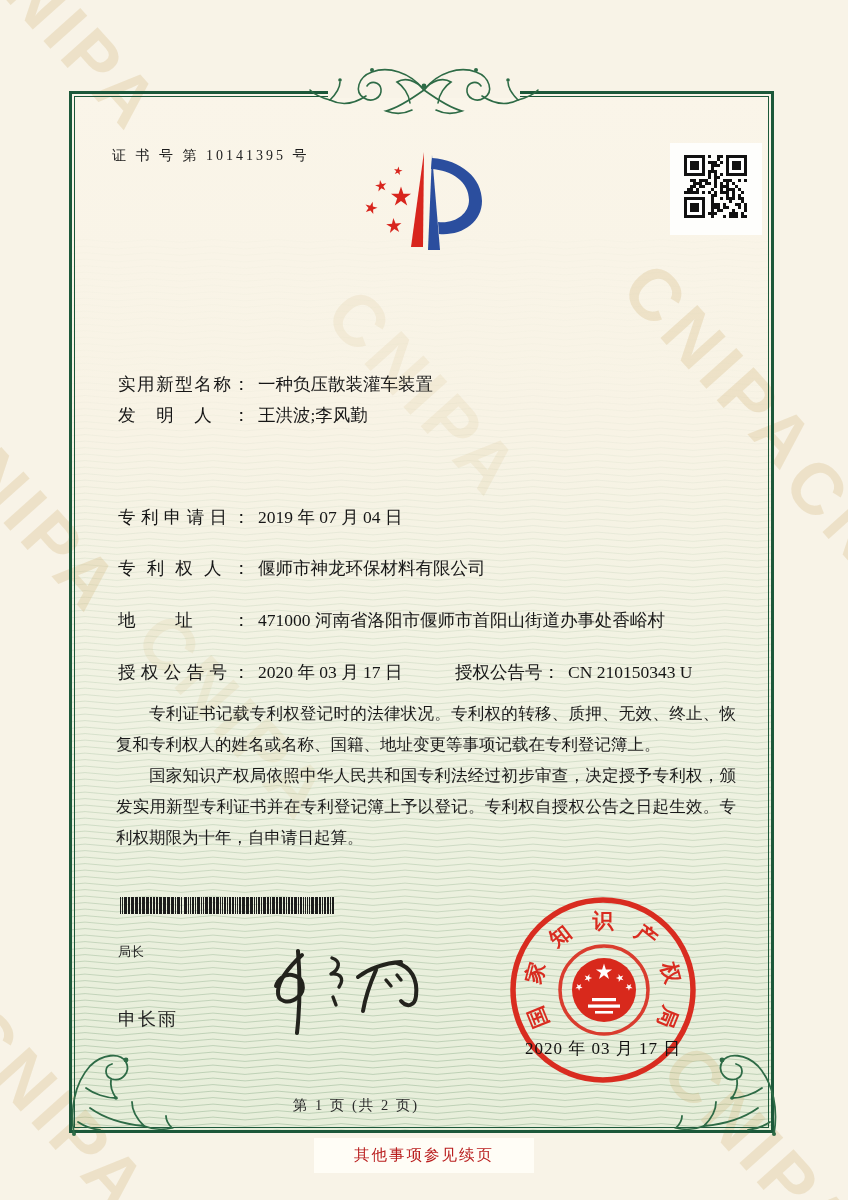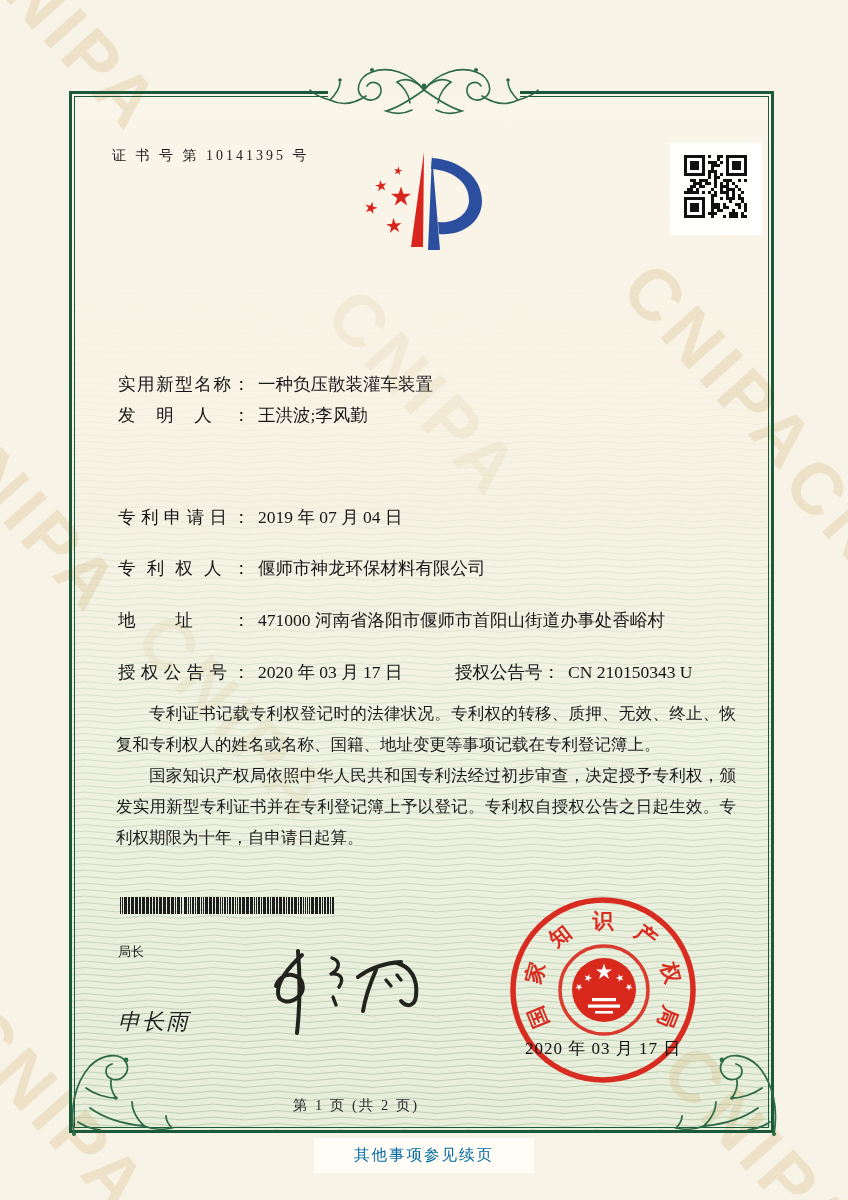--- a/index.html
+++ b/index.html
@@ -53,30 +53,30 @@
   .col2 .field-label{width:auto;text-align-last:auto;}
   .r1{top:372px;}.r2{top:403px;}.r3{top:454px;}.r4{top:505px;}
   .r5{top:556px;}.r6{top:608px;}.r7{top:660px;}
   
   .paras{position:absolute;left:116px;top:698px;width:620px;
     font-size:16.5px;line-height:31px;color:#1a1a1a;text-align:justify;}
   .paras p{margin:0;text-indent:2em;}
   
   .barcode{position:absolute;left:120px;top:897px;}
   .signer-title{position:absolute;left:118px;top:943px;font-size:13px;color:#222;}
-  .signer-name{position:absolute;left:118px;top:1007px;font-size:22px;color:#222;letter-spacing:2px;font-style:italic;}
+  .signer-name{position:absolute;left:118px;top:1007px;font-size:18px;color:#222;letter-spacing:2px;}
   .signature{position:absolute;left:238px;top:918px;}
   .seal{position:absolute;left:505px;top:888px;}
   .seal-date{position:absolute;left:505px;top:1037px;width:196px;text-align:center;
     font-size:17px;color:#111;letter-spacing:1px;}
   .page-info{position:absolute;left:69px;top:1096px;width:574px;text-align:center;
     font-size:14.5px;color:#2b2b2b;letter-spacing:2px;}
   .footer-note{
     position:absolute;left:50%;transform:translateX(-50%);top:1138px;
-    background:#fffdf6;padding:7px 40px;font-size:15.5px;color:#0369a1;letter-spacing:2px;
+    background:#fffdf6;padding:7px 40px;font-size:15.5px;color:#b91c1c;letter-spacing:2px;
   }
 </style>
 </head>
 <body>
 
 <div class="frame-bg">
   <svg id="waves" width="705" height="1042">
       <path d="M0 150.0 Q 16 147.2 32 150.0 Q 48 152.8 64 150.0 Q 80 147.2 96 150.0 Q 112 152.8 128 150.0 Q 144 147.2 160 150.0 Q 176 152.8 192 150.0 Q 208 147.2 224 150.0 Q 240 152.8 256 150.0 Q 272 147.2 288 150.0 Q 304 152.8 320 150.0 Q 336 147.2 352 150.0 Q 368 152.8 384 150.0 Q 400 147.2 416 150.0 Q 432 152.8 448 150.0 Q 464 147.2 480 150.0 Q 496 152.8 512 150.0 Q 528 147.2 544 150.0 Q 560 152.8 576 150.0 Q 592 147.2 608 150.0 Q 624 152.8 640 150.0 Q 656 147.2 672 150.0 Q 688 152.8 704 150.0 Q 720 147.2 736 150.0" fill="none" stroke="#9bb897" stroke-width="1" opacity="0.03"></path>
       <path d="M0 156.5 Q 16 153.7 32 156.5 Q 48 159.3 64 156.5 Q 80 153.7 96 156.5 Q 112 159.3 128 156.5 Q 144 153.7 160 156.5 Q 176 159.3 192 156.5 Q 208 153.7 224 156.5 Q 240 159.3 256 156.5 Q 272 153.7 288 156.5 Q 304 159.3 320 156.5 Q 336 153.7 352 156.5 Q 368 159.3 384 156.5 Q 400 153.7 416 156.5 Q 432 159.3 448 156.5 Q 464 153.7 480 156.5 Q 496 159.3 512 156.5 Q 528 153.7 544 156.5 Q 560 159.3 576 156.5 Q 592 153.7 608 156.5 Q 624 159.3 640 156.5 Q 656 153.7 672 156.5 Q 688 159.3 704 156.5 Q 720 153.7 736 156.5" fill="none" stroke="#9bb897" stroke-width="1" opacity="0.03"></path>
       <path d="M0 163.0 Q 16 160.2 32 163.0 Q 48 165.8 64 163.0 Q 80 160.2 96 163.0 Q 112 165.8 128 163.0 Q 144 160.2 160 163.0 Q 176 165.8 192 163.0 Q 208 160.2 224 163.0 Q 240 165.8 256 163.0 Q 272 160.2 288 163.0 Q 304 165.8 320 163.0 Q 336 160.2 352 163.0 Q 368 165.8 384 163.0 Q 400 160.2 416 163.0 Q 432 165.8 448 163.0 Q 464 160.2 480 163.0 Q 496 165.8 512 163.0 Q 528 160.2 544 163.0 Q 560 165.8 576 163.0 Q 592 160.2 608 163.0 Q 624 165.8 640 163.0 Q 656 160.2 672 163.0 Q 688 165.8 704 163.0 Q 720 160.2 736 163.0" fill="none" stroke="#9bb897" stroke-width="1" opacity="0.03"></path>

